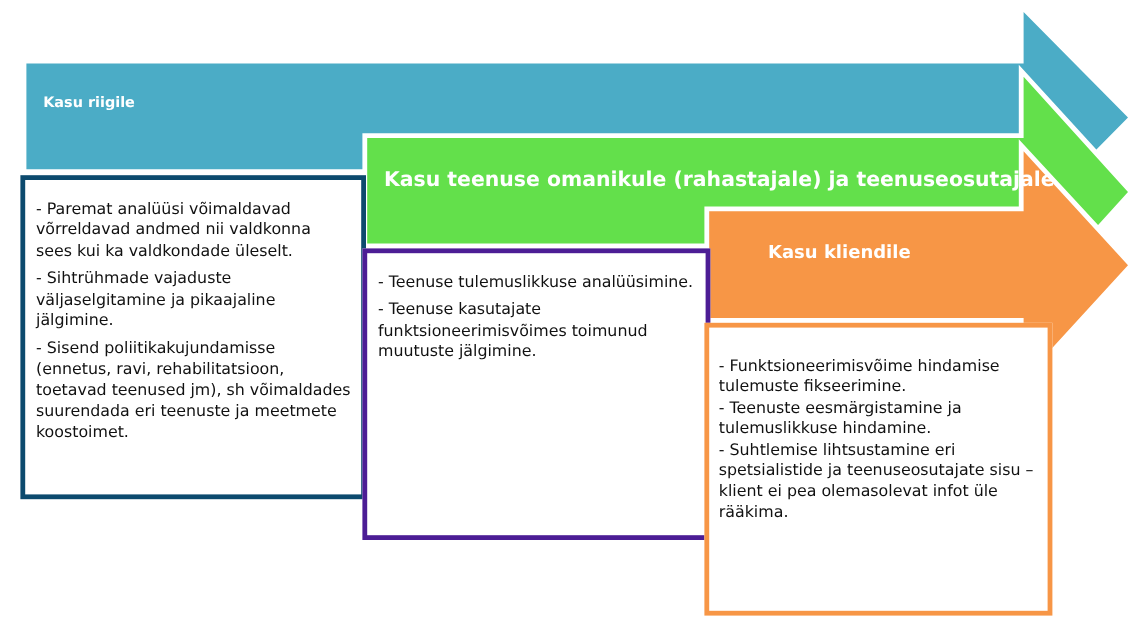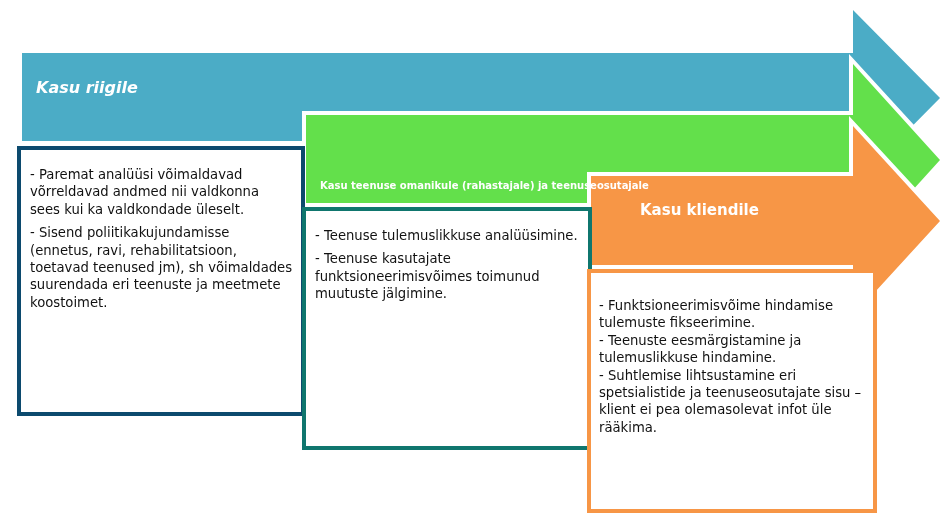--- a/index.html
+++ b/index.html
@@ -14,43 +14,44 @@
       font-family: "DejaVu Sans", sans-serif; white-space: nowrap;
     }
     .box {
       position: absolute; background: #ffffff; box-sizing: border-box;
       color: #111111; font-family: "DejaVu Sans", sans-serif;
       font-size: 13.2px; line-height: 17.4px;
     }
     .box p { margin: 0; }
     .box.gap p + p { margin-top: 6px; }
     .box-blue { left: 17px; top: 146px; width: 288px; height: 270px; border: 4px solid #0c4a6e; padding: 16px 8px 0 9px; }
-    .box-green { left: 302px; top: 207px; width: 290px; height: 243px; border: 4px solid #0f766e; padding: 16px 8px 0 9px; }
+    .box-green { left: 302px; top: 207px; width: 290px; height: 243px; border: 4px solid #4c1d95; padding: 16px 8px 0 9px; }
     .box-orange { left: 587px; top: 269px; width: 290px; height: 244px; border: 4px solid #F79646; padding: 24px 6px 0 8px; }
   </style>
 </head>
 <body>
 
 <svg class="arrows" viewBox="0 0 947 523" xmlns="http://www.w3.org/2000/svg">
 
   <polygon points="22,53 853,53 853,10 940,98 853,186 853,141 22,141" fill="#4BACC6"></polygon>
 
   <polygon points="302,111 849,111 849,54 946,160 849,266 849,207 302,207" fill="#ffffff"></polygon>
   <polygon points="306,115 853,115 853,64 940,160 853,256 853,203 306,203" fill="#63E04B"></polygon>
 
   <polygon points="587,172 849,172 849,116 946,221 849,326 849,269 587,269" fill="#ffffff"></polygon>
   <polygon points="591,176 853,176 853,126 940,221 853,316 853,265 591,265" fill="#F79646"></polygon>
 </svg>
 
-<div class="header-label" style="left:36px; top:78px; font-size:16px;font-style:italic;">Kasu riigile</div>
-<div class="header-label" style="left:320px; top:140px; font-size:10px;margin-top:40px;">Kasu teenuse omanikule (rahastajale) ja teenuseosutajale</div>
+<div class="header-label" style="left:36px; top:78px; font-size:12px;">Kasu riigile</div>
+<div class="header-label" style="left:320px; top:140px; font-size:17px;">Kasu teenuse omanikule (rahastajale) ja teenuseosutajale</div>
 <div class="header-label" style="left:640px; top:201px; font-size:15px;text-align:right;">Kasu kliendile</div>
 
 <div class="box box-blue gap">
   <p>- Paremat analüüsi võimaldavad võrreldavad andmed nii valdkonna sees kui ka valdkondade üleselt.</p>
+  <p>- Sihtrühmade vajaduste väljaselgitamine ja pikaajaline jälgimine.</p>
   <p>- Sisend poliitikakujundamisse (ennetus, ravi, rehabilitatsioon, toetavad teenused jm), sh võimaldades suurendada eri teenuste ja meetmete koostoimet.</p>
 </div>
 
 <div class="box box-green gap">
   <p>- Teenuse tulemuslikkuse analüüsimine.</p>
   <p>- Teenuse kasutajate funktsioneerimisvõimes toimunud muutuste jälgimine.</p>
 </div>
 
 <div class="box box-orange">
   <p>- Funktsioneerimisvõime hindamise tulemuste fikseerimine.</p>

